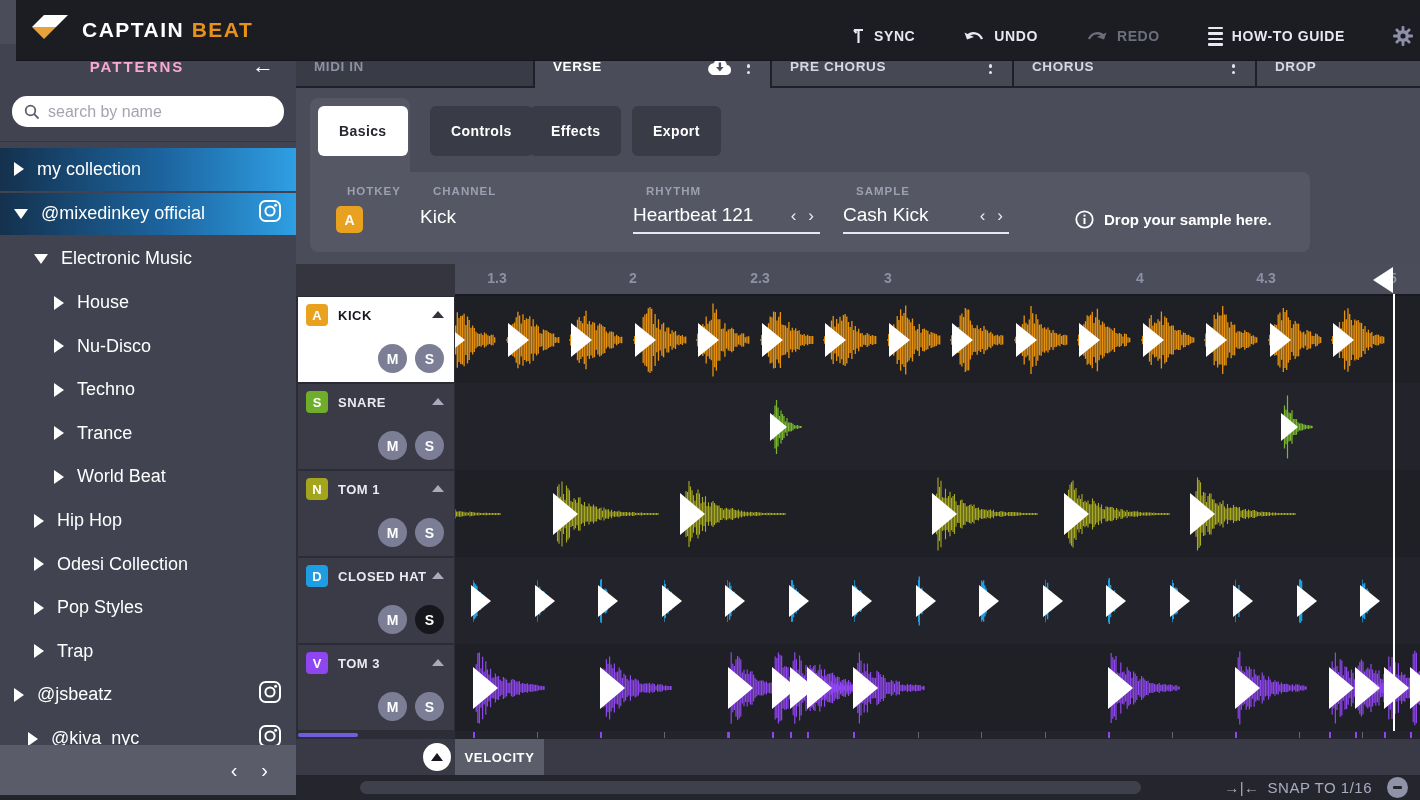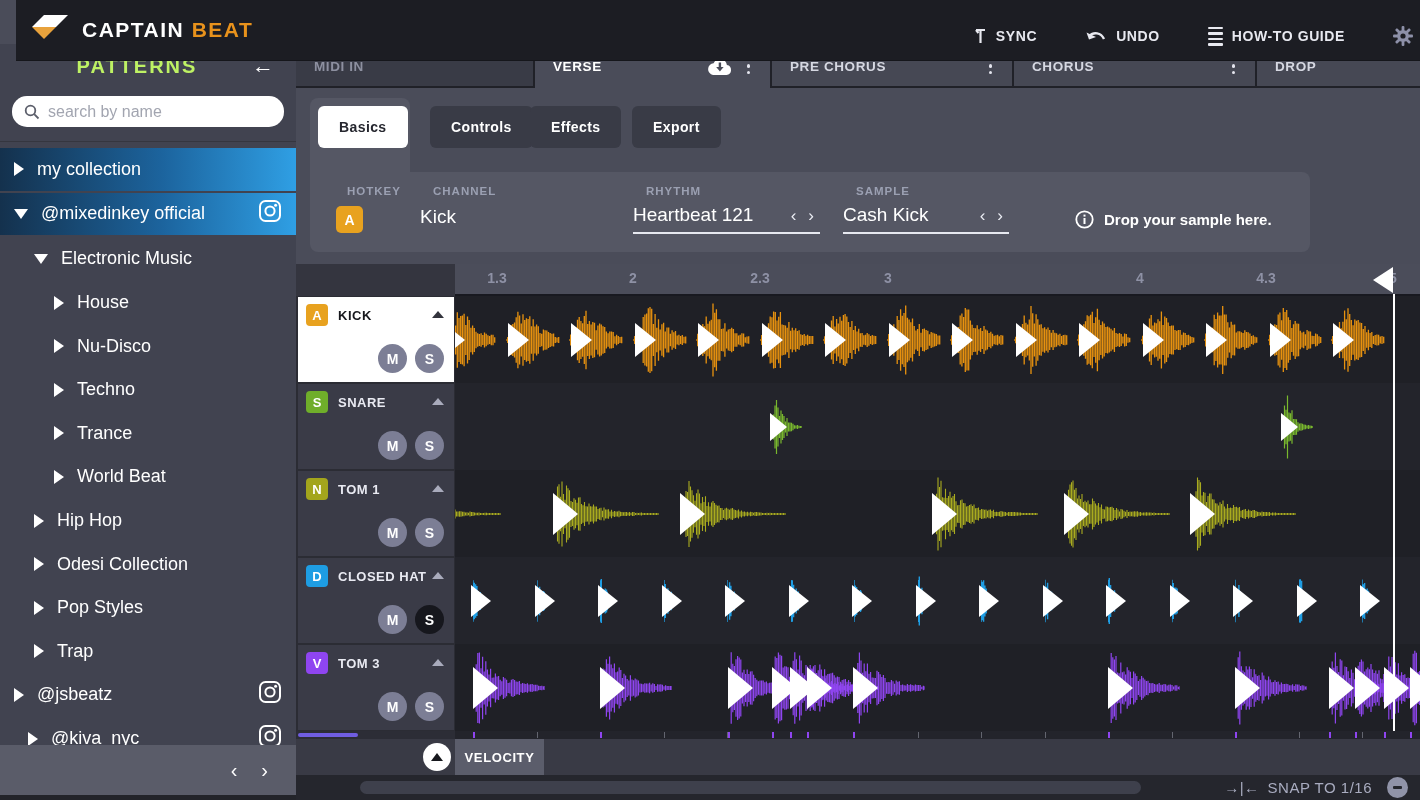--- a/index.html
+++ b/index.html
@@ -18,21 +18,21 @@
     letter-spacing:.6px; padding:0 24px; height:100%; cursor:pointer; white-space:nowrap; }
   .topbtn.dim { color:#6c6e7b; }
   .topbtn svg { display:block; }
   .howto-icon { display:flex; flex-direction:column; gap:3px; }
   .howto-icon i { display:block; width:15px; height:2.5px; background:#e8e9f0; border-radius:1px; }
   .settings-clip { display:inline-block; width:13px; overflow:hidden; white-space:nowrap; }
 
   
   .sidebar { position:absolute; left:0; top:44px; width:296px; height:756px; background:#414350; z-index:30; }
   .side-head { display:flex; align-items:center; height:44px; padding:0 22px; }
-  .side-title { flex:1; text-align:center; color:#bef264; font-size:20px; font-weight:bold; letter-spacing:2px; }
+  .side-title { flex:1; text-align:center; color:#f9a8d4; font-size:15px; font-weight:bold; letter-spacing:2px; }
   .side-back { color:#fff; font-size:22px; line-height:1; cursor:pointer; }
   .searchbox { margin:8px 12px 0 12px; height:31px; background:#fff; border-radius:15px;
     display:flex; align-items:center; padding:0 12px; gap:8px; }
   .searchbox input { border:none; outline:none; flex:1; font-size:16px; color:#3a3c47; background:transparent;
     font-family:"Liberation Sans", sans-serif; }
   .searchbox input::placeholder { color:#a2a5b0; }
   .side-sep { height:1px; background:#35363f; margin-top:14px; }
   .tree { position:absolute; left:0; top:104px; width:296px; height:597px; overflow:hidden; }
   .titem { height:43.6px; display:flex; align-items:center; color:#fff; font-size:18px; cursor:pointer; }
   .titem .caret-r { width:0; height:0; border-top:7px solid transparent; border-bottom:7px solid transparent;
@@ -62,21 +62,21 @@
   .tab.t-verse { width:235px; } .tab.t-midi { width:237px; } .tab.t-pre { width:240px; }
   .tab.t-chorus { width:241px; } .tab.t-drop { flex:1; margin-right:0; }
   .kebab { display:flex; flex-direction:column; gap:3px; padding:4px 2px 4px 10px; cursor:pointer; }
   .kebab i { width:3.5px; height:3.5px; border-radius:50%; background:#e4e5ee; }
   .cloud { margin-right:4px; cursor:pointer; }
 
   
   .editor { position:absolute; left:0; top:44px; width:1124px; height:176px; background:#4a4c59; }
   .tabwrap { position:absolute; left:14px; top:10px; width:100px; height:74px; background:#555764;
     border-radius:8px 8px 0 0; }
-  .subtab { position:absolute; top:18px; height:42px; border-radius:6px; border:none; cursor:pointer;
+  .subtab { position:absolute; top:18px; height:50px; border-radius:6px; border:none; cursor:pointer;
     font-family:"Liberation Sans", sans-serif; font-size:14px; font-weight:bold; letter-spacing:.4px;
     color:#fff; background:#393b46; padding:0 21px; }
   .subtab.active { background:#fff; color:#26272f; left:22px; }
   .props { position:absolute; left:14px; top:84px; width:1000px; height:80px; background:#555764; border-radius:0 8px 8px 8px; }
   .plabel { position:absolute; top:13px; font-size:11.5px; font-weight:bold; letter-spacing:1px; color:#9ba0b2;padding-left:13px; }
   .pvalue { position:absolute; top:34px; color:#fff; font-size:19px; }
   .hotkey-badge { position:absolute; left:26px; top:34px; width:27px; height:27px; border-radius:5px;
     display:flex; align-items:center; justify-content:center; color:#fff; font-size:14px; font-weight:bold; }
   .sel-field { position:absolute; top:32px; display:flex; align-items:center;
     border-bottom:2px solid #e7e9f0; padding-bottom:6px; cursor:pointer; }
@@ -159,20 +159,27 @@
           <path d="M2 2 L4.5 5" stroke="#e8e9f0" stroke-width="2.2"></path>
         </svg>
         <span>SYNC</span>
       </div>
       <div class="topbtn">
         <svg width="22" height="15" viewBox="0 0 22 15">
           <path d="M19 10 C16 3.5, 8.5 2.5, 4.5 7" stroke="#e8e9f0" stroke-width="2.4" fill="none"></path>
           <polygon points="1.5,3.5 4,10.5 11,8" fill="#e8e9f0"></polygon>
         </svg>
         <span>UNDO</span>
+      </div>
+      <div class="topbtn dim">
+        <svg width="22" height="15" viewBox="0 0 22 15">
+          <path d="M3 10 C6 3.5, 13.5 2.5, 17.5 7" stroke="#6c6e7b" stroke-width="2.4" fill="none"></path>
+          <polygon points="20.5,3.5 18,10.5 11,8" fill="#6c6e7b"></polygon>
+        </svg>
+        <span>REDO</span>
       </div>
       <div class="topbtn">
         <span class="howto-icon">
             <i></i>
             <i></i>
             <i></i>
             <i></i>
           </span>
         <span>HOW-TO GUIDE</span>
       </div>

